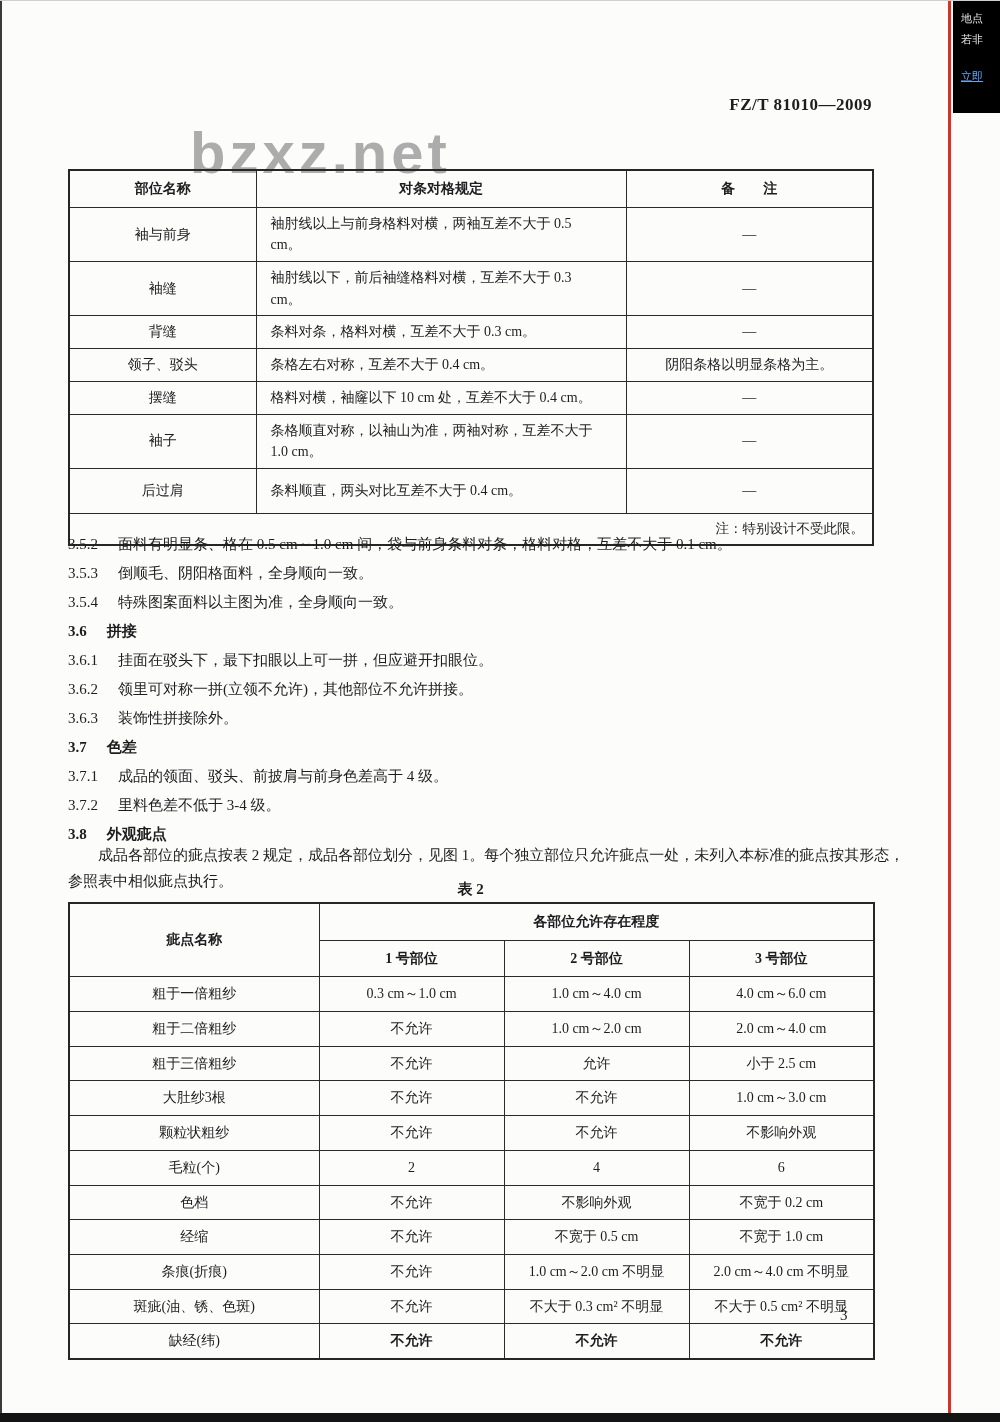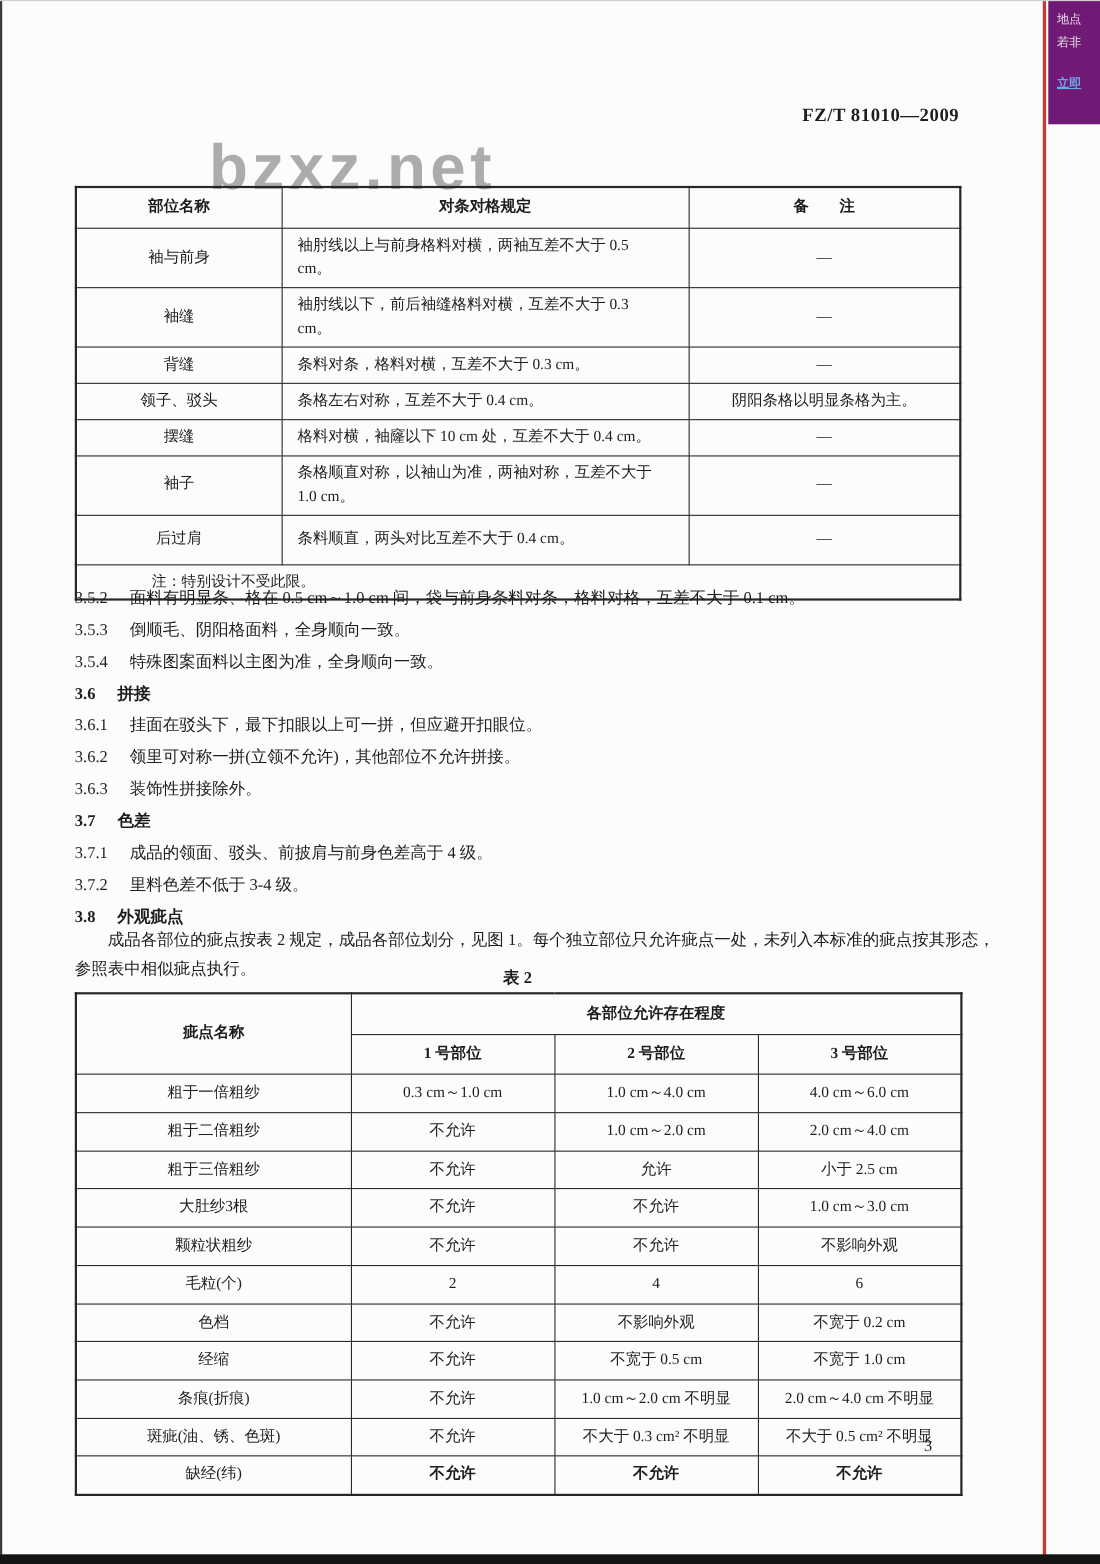--- a/index.html
+++ b/index.html
@@ -6,44 +6,44 @@
   body{width:1000px;height:1422px;overflow:hidden;background:#e9e9e9;}
   .page{position:relative;width:1000px;height:1422px;background:#fcfcfb;
         font-family:"Liberation Serif","DejaVu Serif",serif;color:#1d1d1d;overflow:hidden;
         border-top:1px solid #cfcfcf;}
   .abs{position:absolute;}
 
   
   .left-edge{left:0;top:0;width:2px;height:1422px;background:#3a3a3a;}
   .bottom-bar{left:0;bottom:0;width:1000px;height:10px;background:#141414;}
   .red-rule{left:948px;top:0;width:3px;height:1422px;background:#c9372f;}
-  .corner-panel{right:0;top:0;width:47px;height:112px;background:#701a75;
+  .corner-panel{right:0;top:0;width:47px;height:112px;background:#000000;
         font-family:"Liberation Sans",sans-serif;font-size:11px;color:#e6e6e6;
         padding:7px 0 0 8px;box-sizing:border-box;line-height:1.9;}
-  .corner-panel .lnk{color:#6aa7ea;text-decoration:underline;display:inline-block;margin-top:16px;cursor:pointer;font-weight:bold;}
+  .corner-panel .lnk{color:#6aa7ea;text-decoration:underline;display:inline-block;margin-top:16px;cursor:pointer;}
 
   .watermark{left:190px;top:118px;font-family:"Liberation Sans",sans-serif;
         font-size:58px;font-weight:bold;color:#404040;opacity:.42;letter-spacing:4px;z-index:0;}
 
   .doc-code{top:94px;right:128px;font-size:17px;font-weight:bold;letter-spacing:.5px;z-index:2;}
   .tbl-title{font-size:15px;font-weight:bold;text-align:center;z-index:2;}
   .t1-title{top:146px;left:68px;width:804px;}
   .t2-title{top:879px;left:68px;width:805px;}
 
   table{border-collapse:collapse;table-layout:fixed;background:transparent;z-index:1;}
   .t1{top:168px;left:68px;width:804px;}
   .t2{top:901px;left:68px;width:805px;}
   th,td{border:1px solid #2a2a2a;padding:5px 8px;line-height:1.55;
         vertical-align:middle;font-size:14px;overflow:hidden;}
   table{border:2px solid #262626;}
   th{font-weight:bold;text-align:center;padding:7px 8px;}
   td.c{text-align:center;}
   td.l{text-align:left;padding-left:14px;padding-right:20px;}
   .t1 tr.tall td{padding-top:11px;padding-bottom:11px;}
-  .note-cell{text-align:left;padding-left:68px;font-size:13.5px;}
+  .note-cell{text-align:right;padding-left:20px;font-size:13.5px;}
   .t2 td{text-align:center;padding:6px 6px;}
   .t2 tr.bold-vals td.v{font-weight:bold;}
 
   .clauses{top:534px;left:68px;width:840px;font-size:15px;z-index:1;}
   .clause{display:flex;margin-bottom:9.5px;line-height:1.3;}
   .clause .num{flex:0 0 auto;margin-right:20px;}
   .clause.hd{font-weight:bold;}
   .para{top:841px;left:68px;width:838px;font-size:15px;line-height:1.75;text-indent:2em;z-index:1;margin:0;}
 
   .page-num{top:1306px;left:840px;font-size:15px;z-index:2;}

